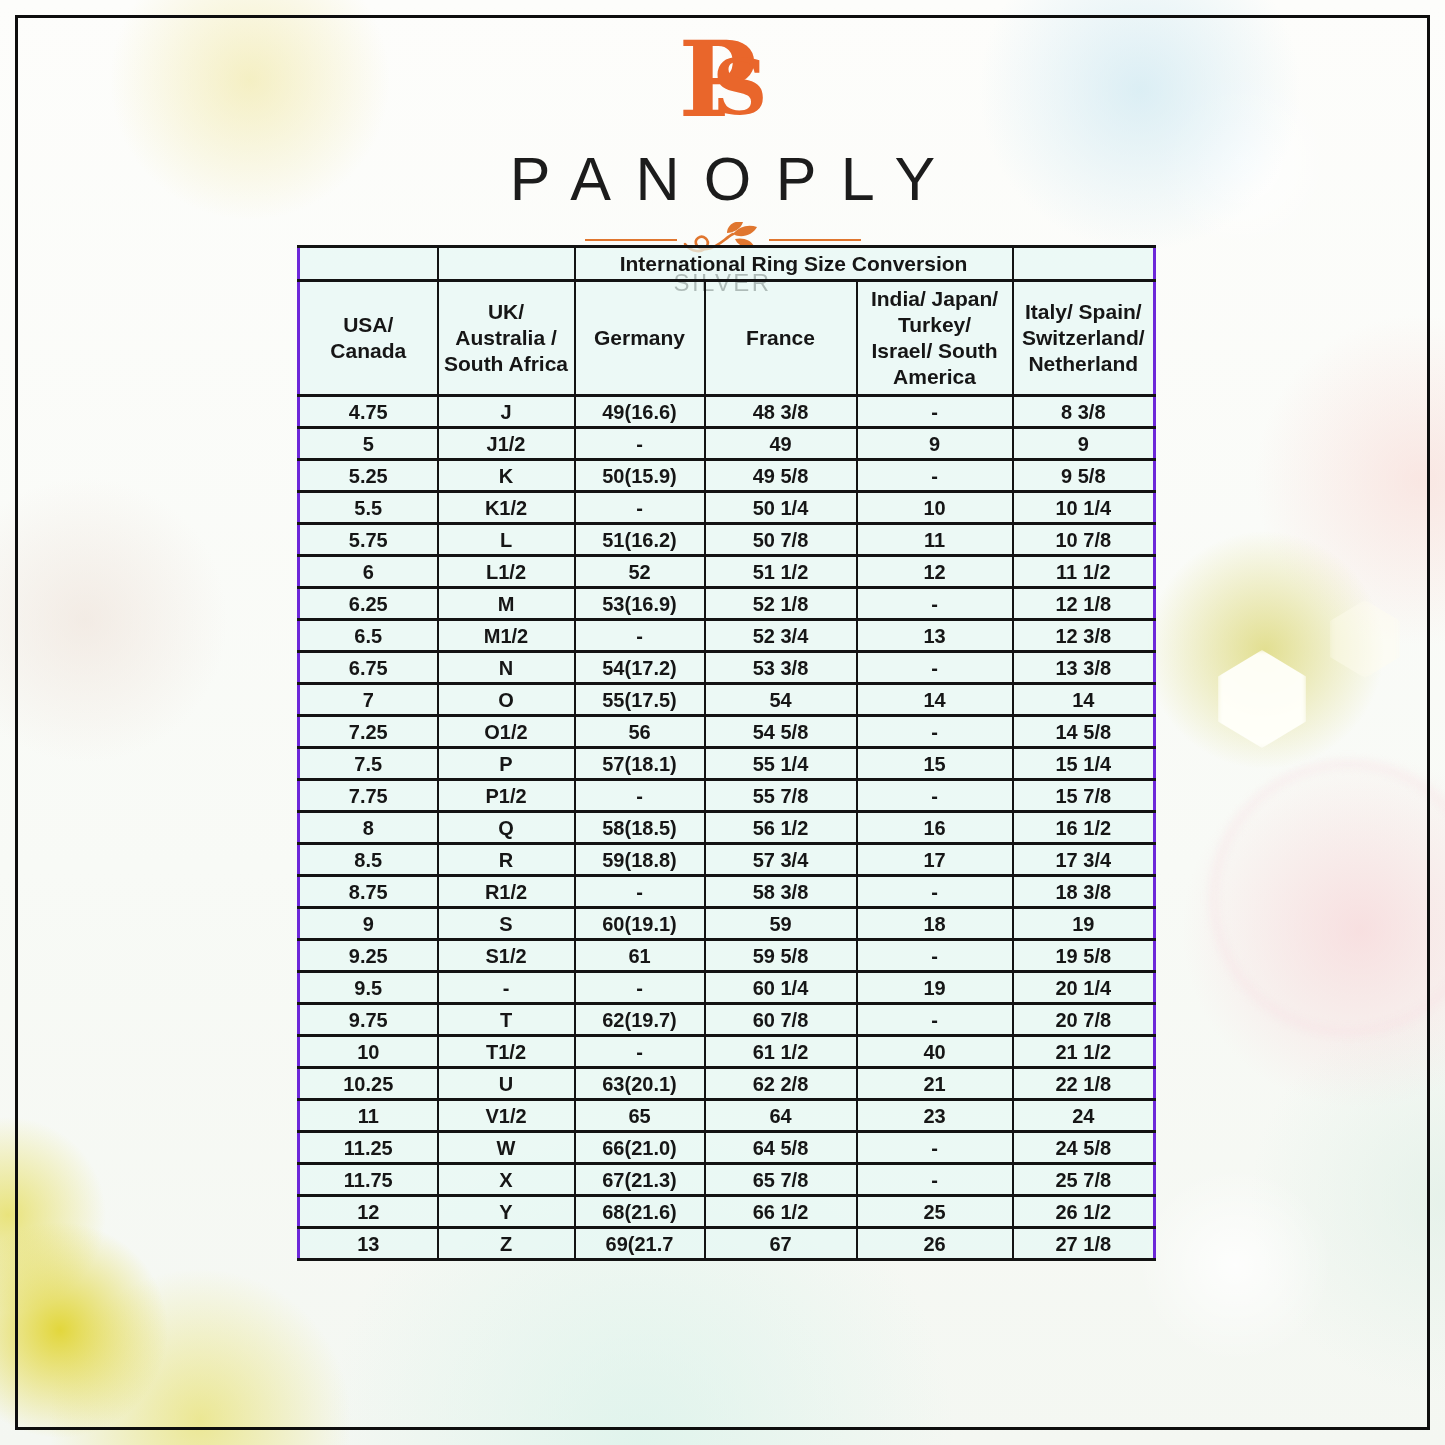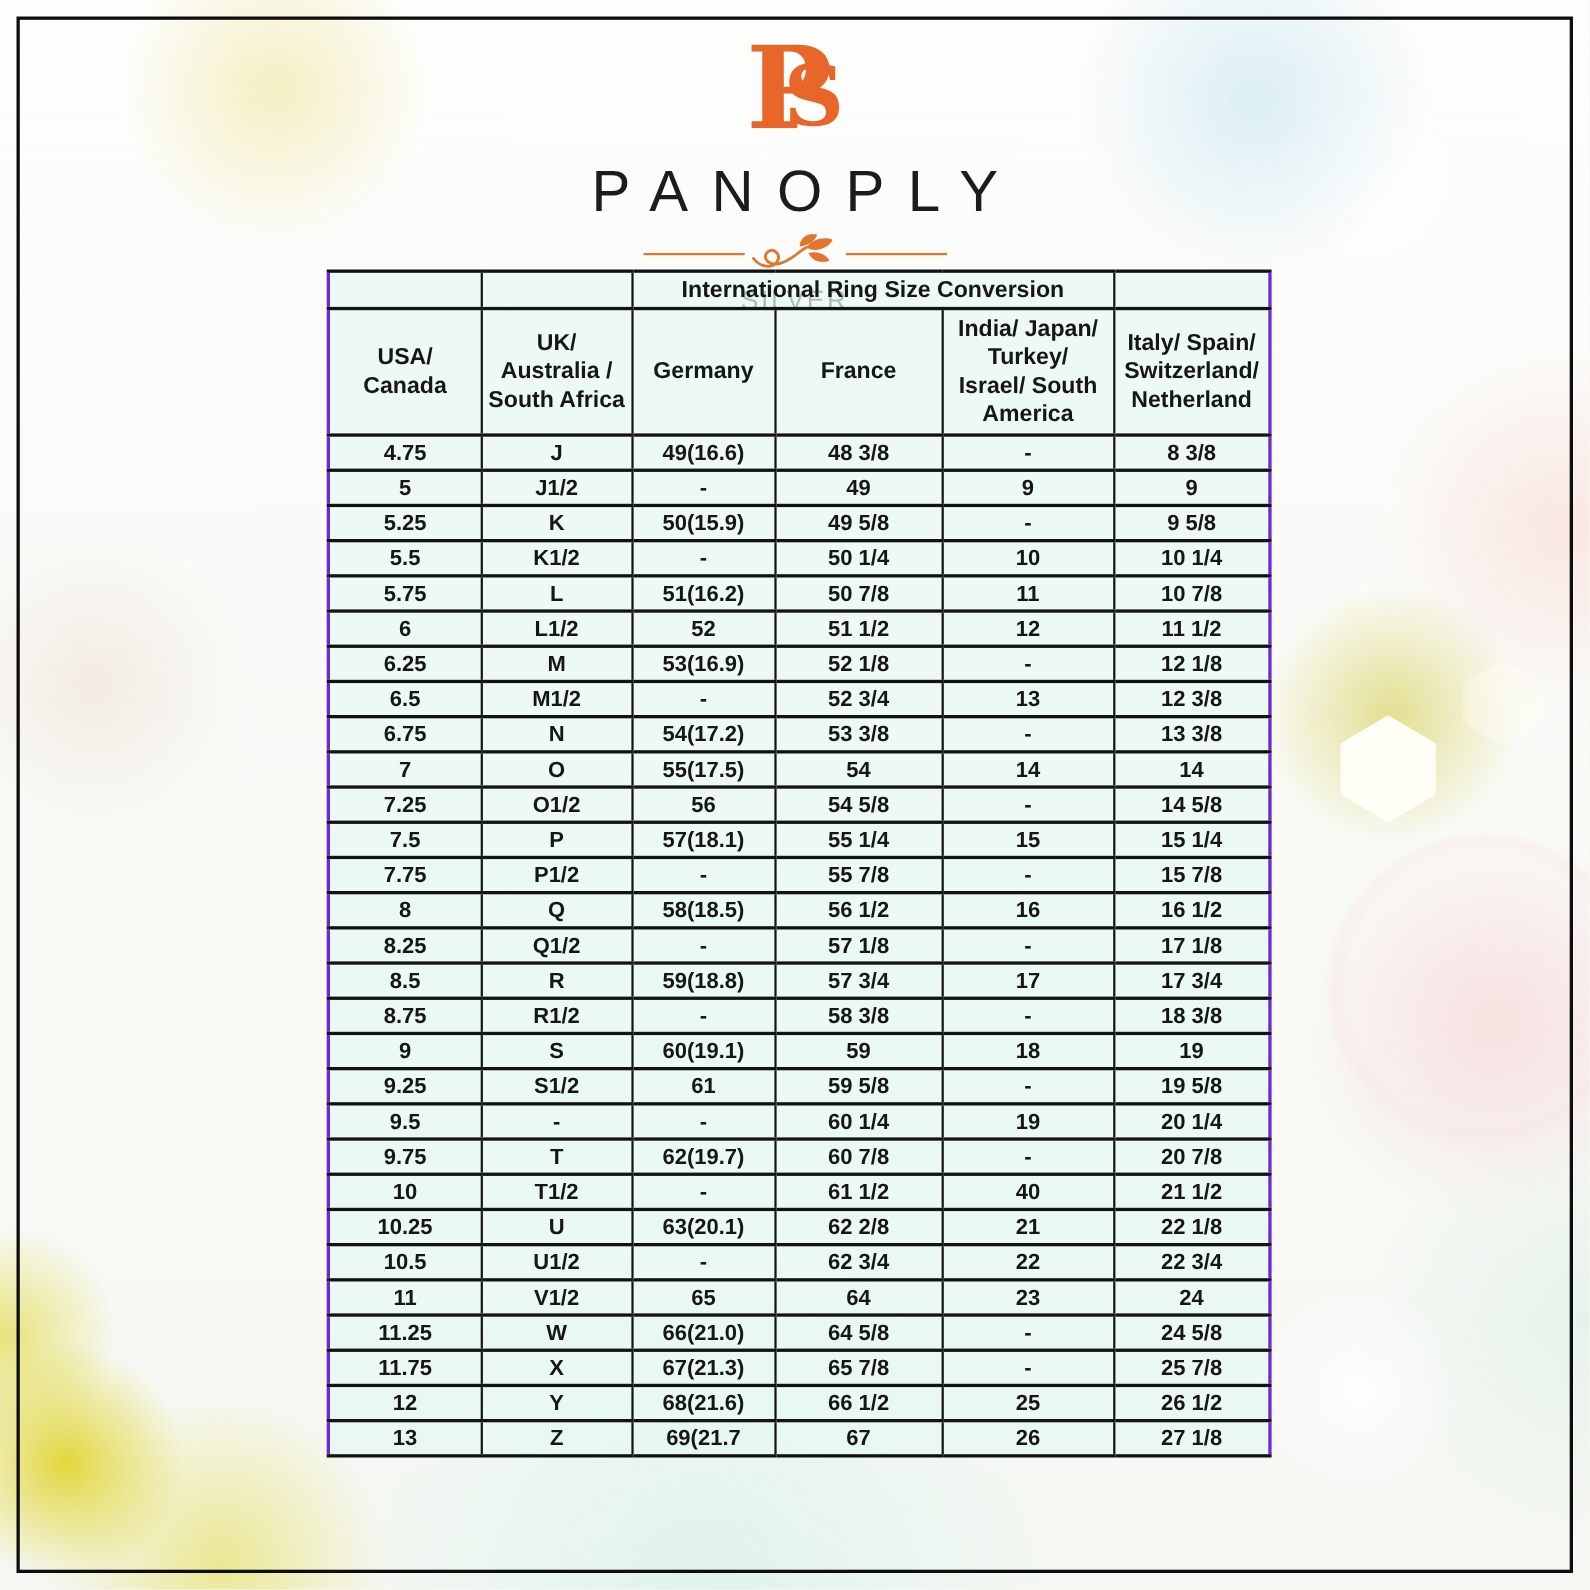--- a/index.html
+++ b/index.html
@@ -34,21 +34,21 @@
   .ring1{left:1210px;top:760px;width:260px;height:260px;}
 
   .frame{position:absolute;left:15px;top:15px;right:15px;bottom:15px;border:3px solid #0e0e0e;z-index:2;}
 
   
   .logo{position:absolute;top:40px;left:0;right:0;text-align:center;z-index:3;}
   .monogram{position:relative;width:100px;height:98px;margin:0 auto;}
   .m-p,.m-s{position:absolute;font-family:"DejaVu Serif","Liberation Serif",serif;font-weight:bold;line-height:1;}
   .m-p{left:6px;top:-12px;font-size:104px;}
   .m-s{left:40px;top:10px;font-size:76px;}
-  .brand-name{margin-top:6px;font-size:53px;letter-spacing:0.40em;text-indent:0.40em;color:#1c1c1c;font-weight:400;}
+  .brand-name{margin-top:6px;font-size:61px;letter-spacing:0.40em;text-indent:0.40em;color:#1c1c1c;font-weight:400;}
   .divider{margin-top:8px;display:flex;align-items:center;justify-content:center;gap:6px;height:36px;}
   .divider .line{display:inline-block;width:92px;height:2px;background:#e0762f;}
   .brand-subtitle{margin-top:11px;font-size:24px;letter-spacing:0.10em;color:#1d1d1d;}
 
   
   table{
     position:absolute;left:297px;top:245px;width:856px;z-index:3;
     border-collapse:collapse;table-layout:fixed;
     border:3px solid #6d28d9;
   }
@@ -230,28 +230,20 @@
       </tr>
       <tr>
         <td>8</td>
         <td>Q</td>
         <td>58(18.5)</td>
         <td>56 1/2</td>
         <td>16</td>
         <td>16 1/2</td>
       </tr>
       <tr>
-        <td>8.25</td>
-        <td>Q1/2</td>
-        <td>-</td>
-        <td>57 1/8</td>
-        <td>-</td>
-        <td>17 1/8</td>
-      </tr>
-      <tr>
         <td>8.5</td>
         <td>R</td>
         <td>59(18.8)</td>
         <td>57 3/4</td>
         <td>17</td>
         <td>17 3/4</td>
       </tr>
       <tr>
         <td>8.75</td>
         <td>R1/2</td>
@@ -302,28 +294,20 @@
       </tr>
       <tr>
         <td>10.25</td>
         <td>U</td>
         <td>63(20.1)</td>
         <td>62 2/8</td>
         <td>21</td>
         <td>22 1/8</td>
       </tr>
       <tr>
-        <td>10.5</td>
-        <td>U1/2</td>
-        <td>-</td>
-        <td>62 3/4</td>
-        <td>22</td>
-        <td>22 3/4</td>
-      </tr>
-      <tr>
         <td>11</td>
         <td>V1/2</td>
         <td>65</td>
         <td>64</td>
         <td>23</td>
         <td>24</td>
       </tr>
       <tr>
         <td>11.25</td>
         <td>W</td>

